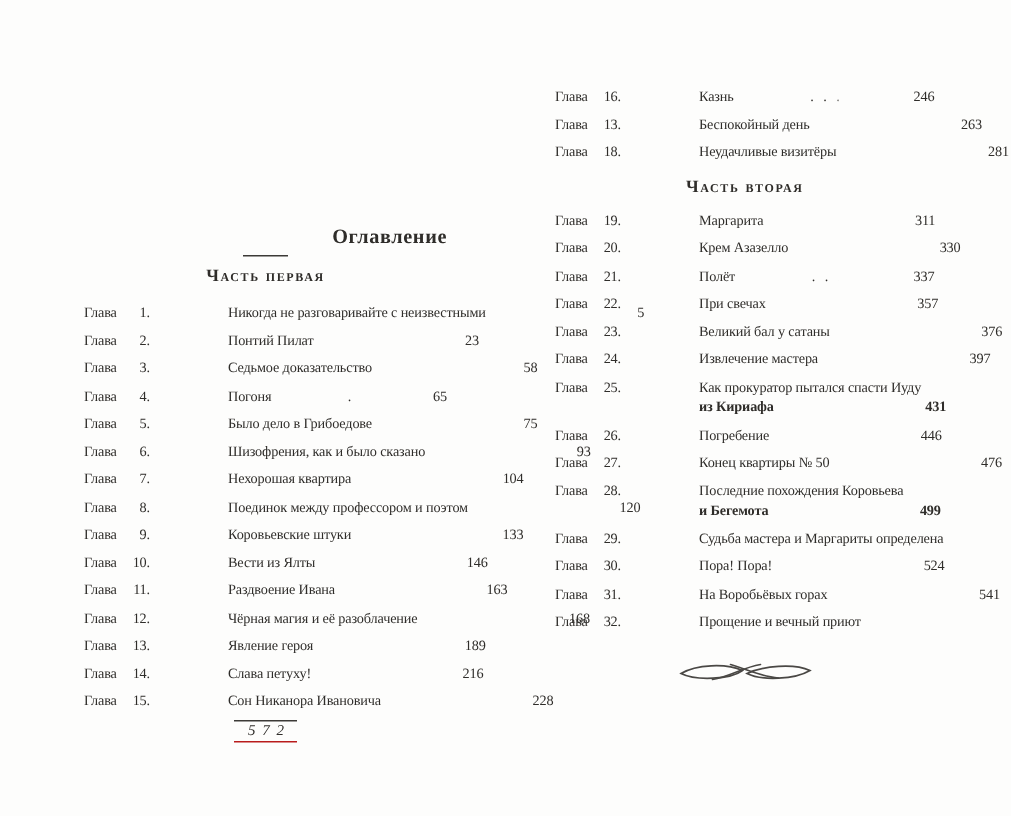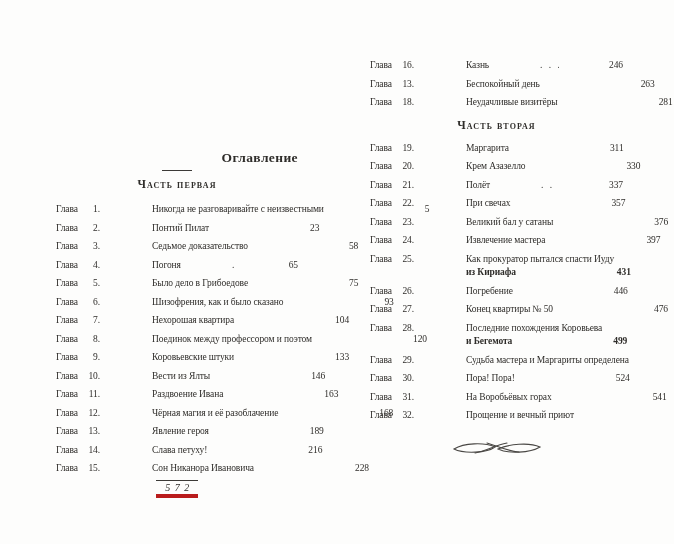--- a/index.html
+++ b/index.html
@@ -41,21 +41,21 @@
     content:". . . . . . . . . . . . . . . . . . . . . . . . . . . . . . . . . . . . . . . . . . . . . . . . . . . . . . . . . . . .";
     letter-spacing:2px;
   }
   .dots.hide{visibility:hidden;}
   .pg{flex:0 0 auto;}
 
   .folio{position:absolute;left:56px;top:480px;width:242px;display:flex;justify-content:center;}
   .folio-inner{
     font-style:italic;font-size:10px;letter-spacing:4.5px;
     padding:1px 4px 1px 9px;
-    border-top:1px solid #3c3a37;border-bottom:4px solid #b91c1c;
+    border-top:1px solid #3c3a37;border-bottom:1px solid #b91c1c;
   }
   .flourish-wrap{margin-top:13px;display:flex;justify-content:center;}
   .flourish-wrap svg{display:block;}
 </style>
 </head>
 <body>
 
 <div class="page">
 
   <div class="col" id="col-left">

